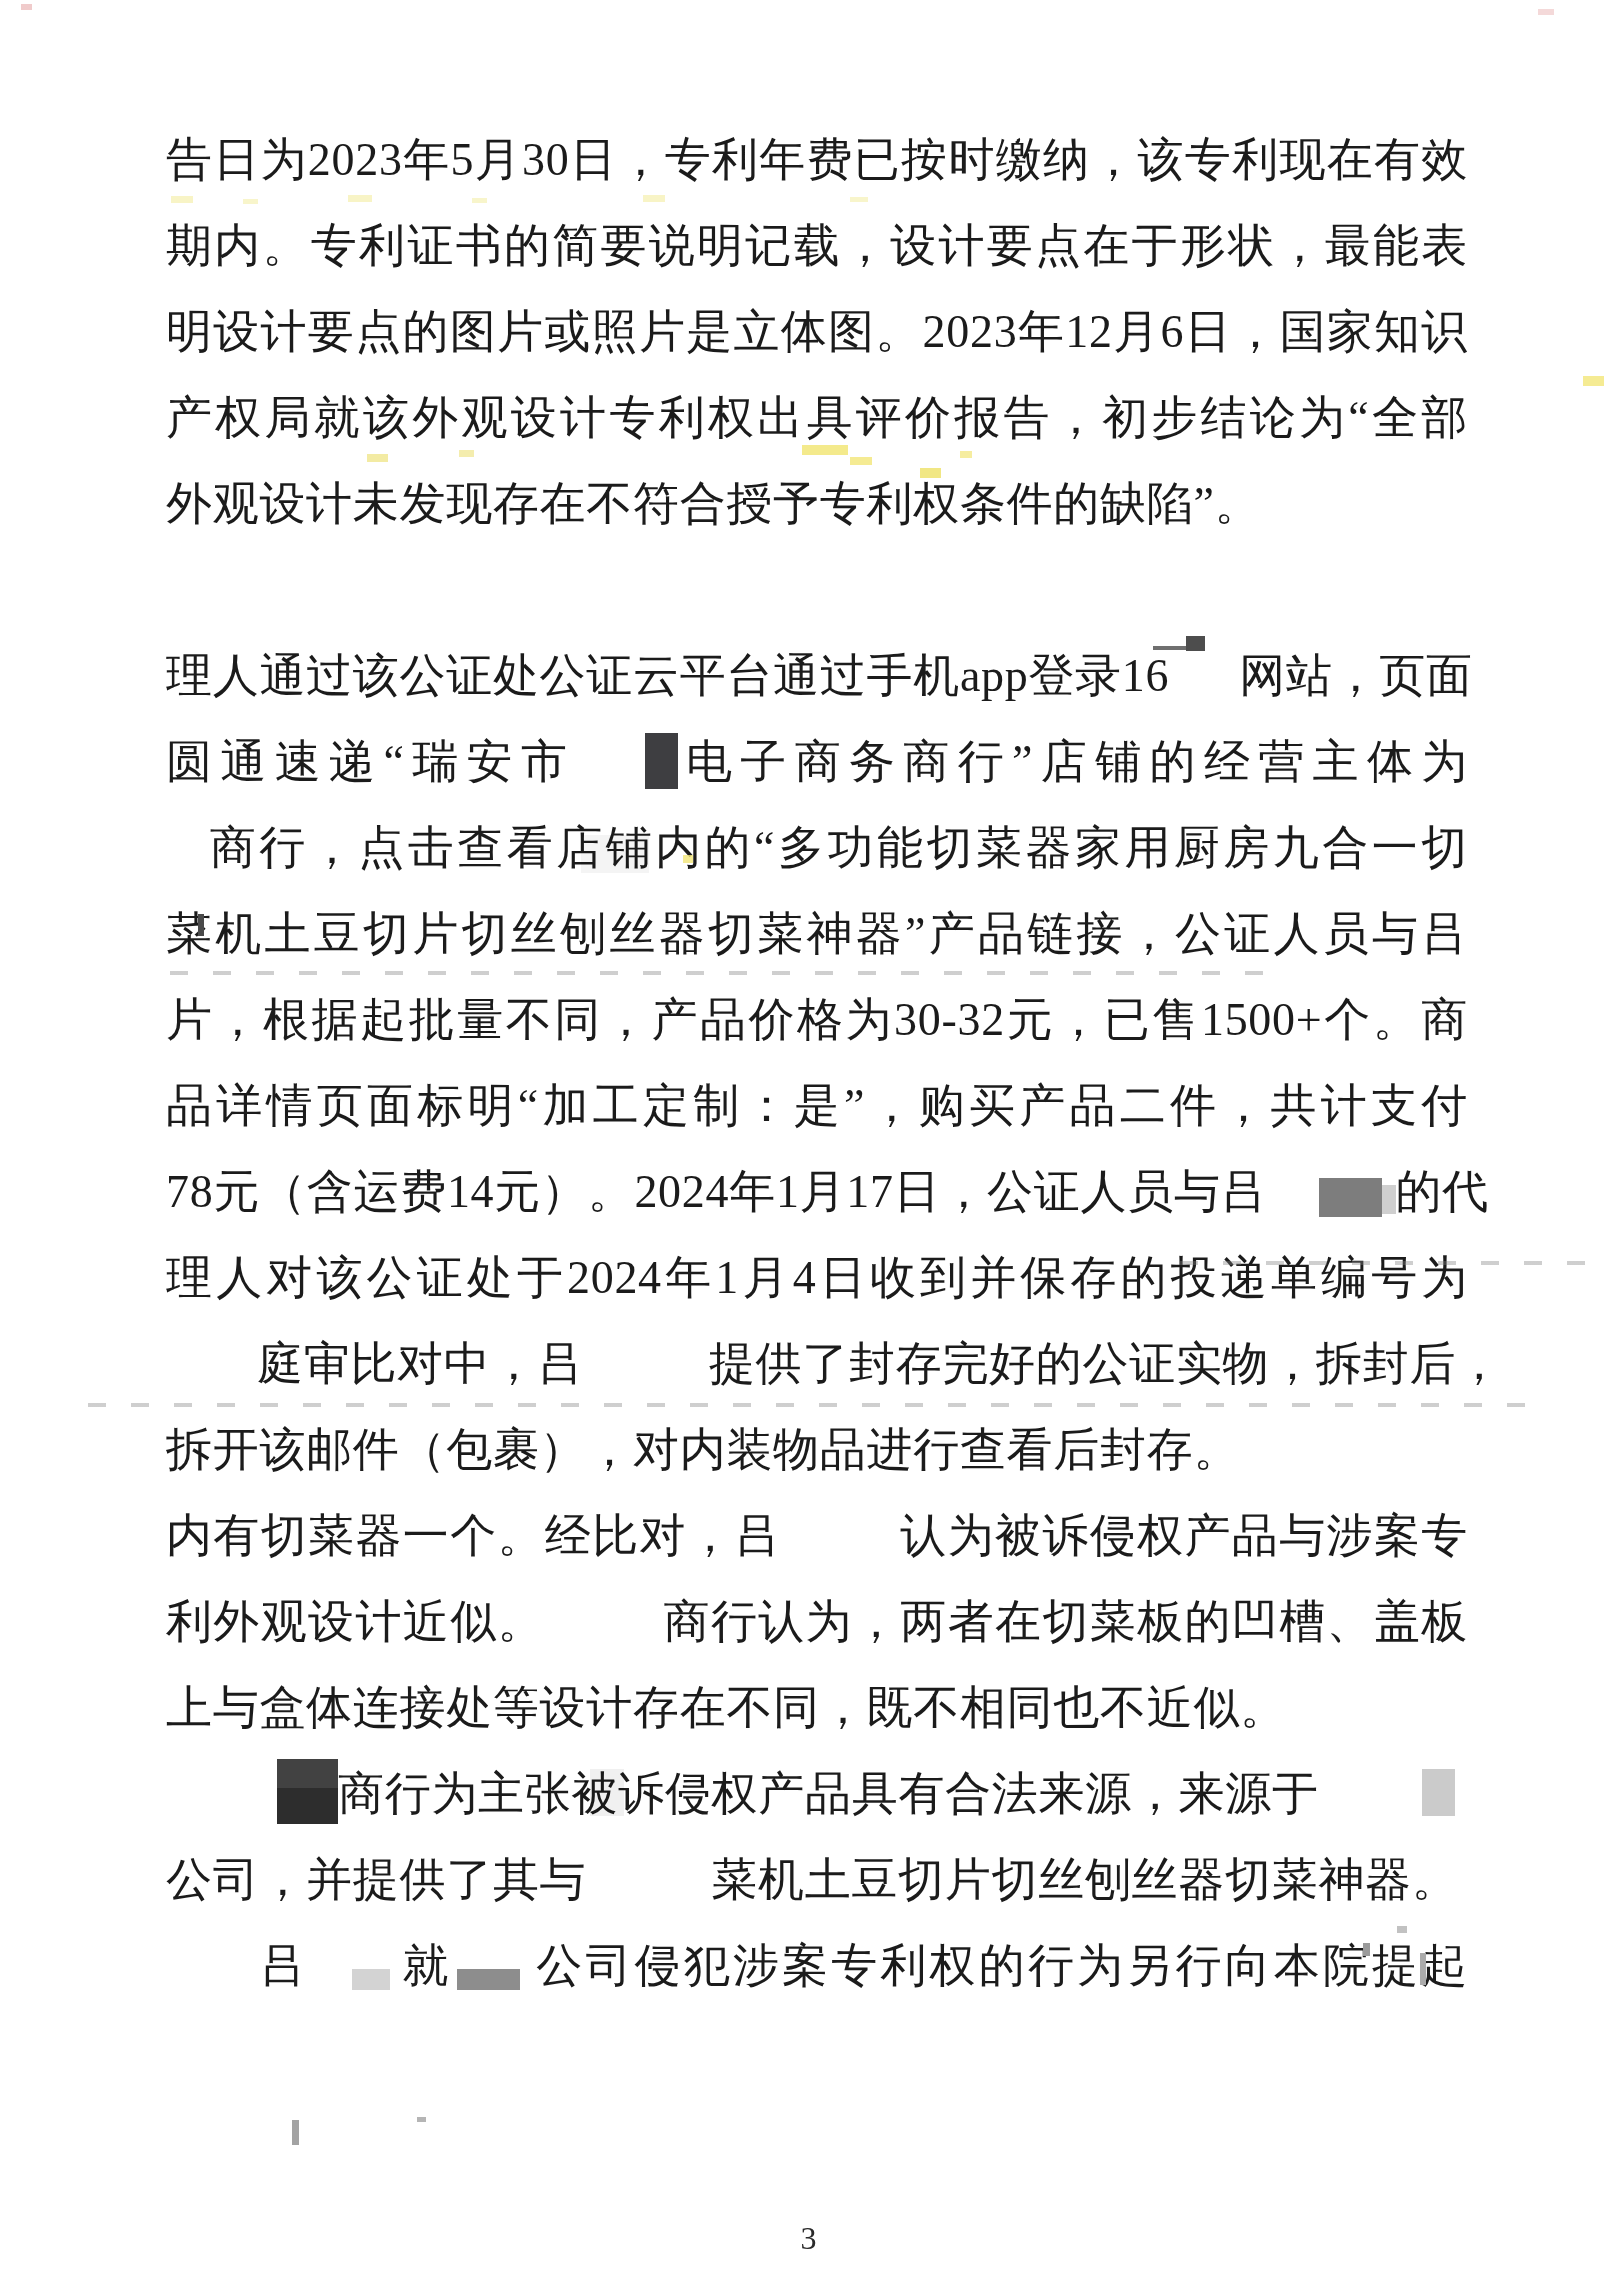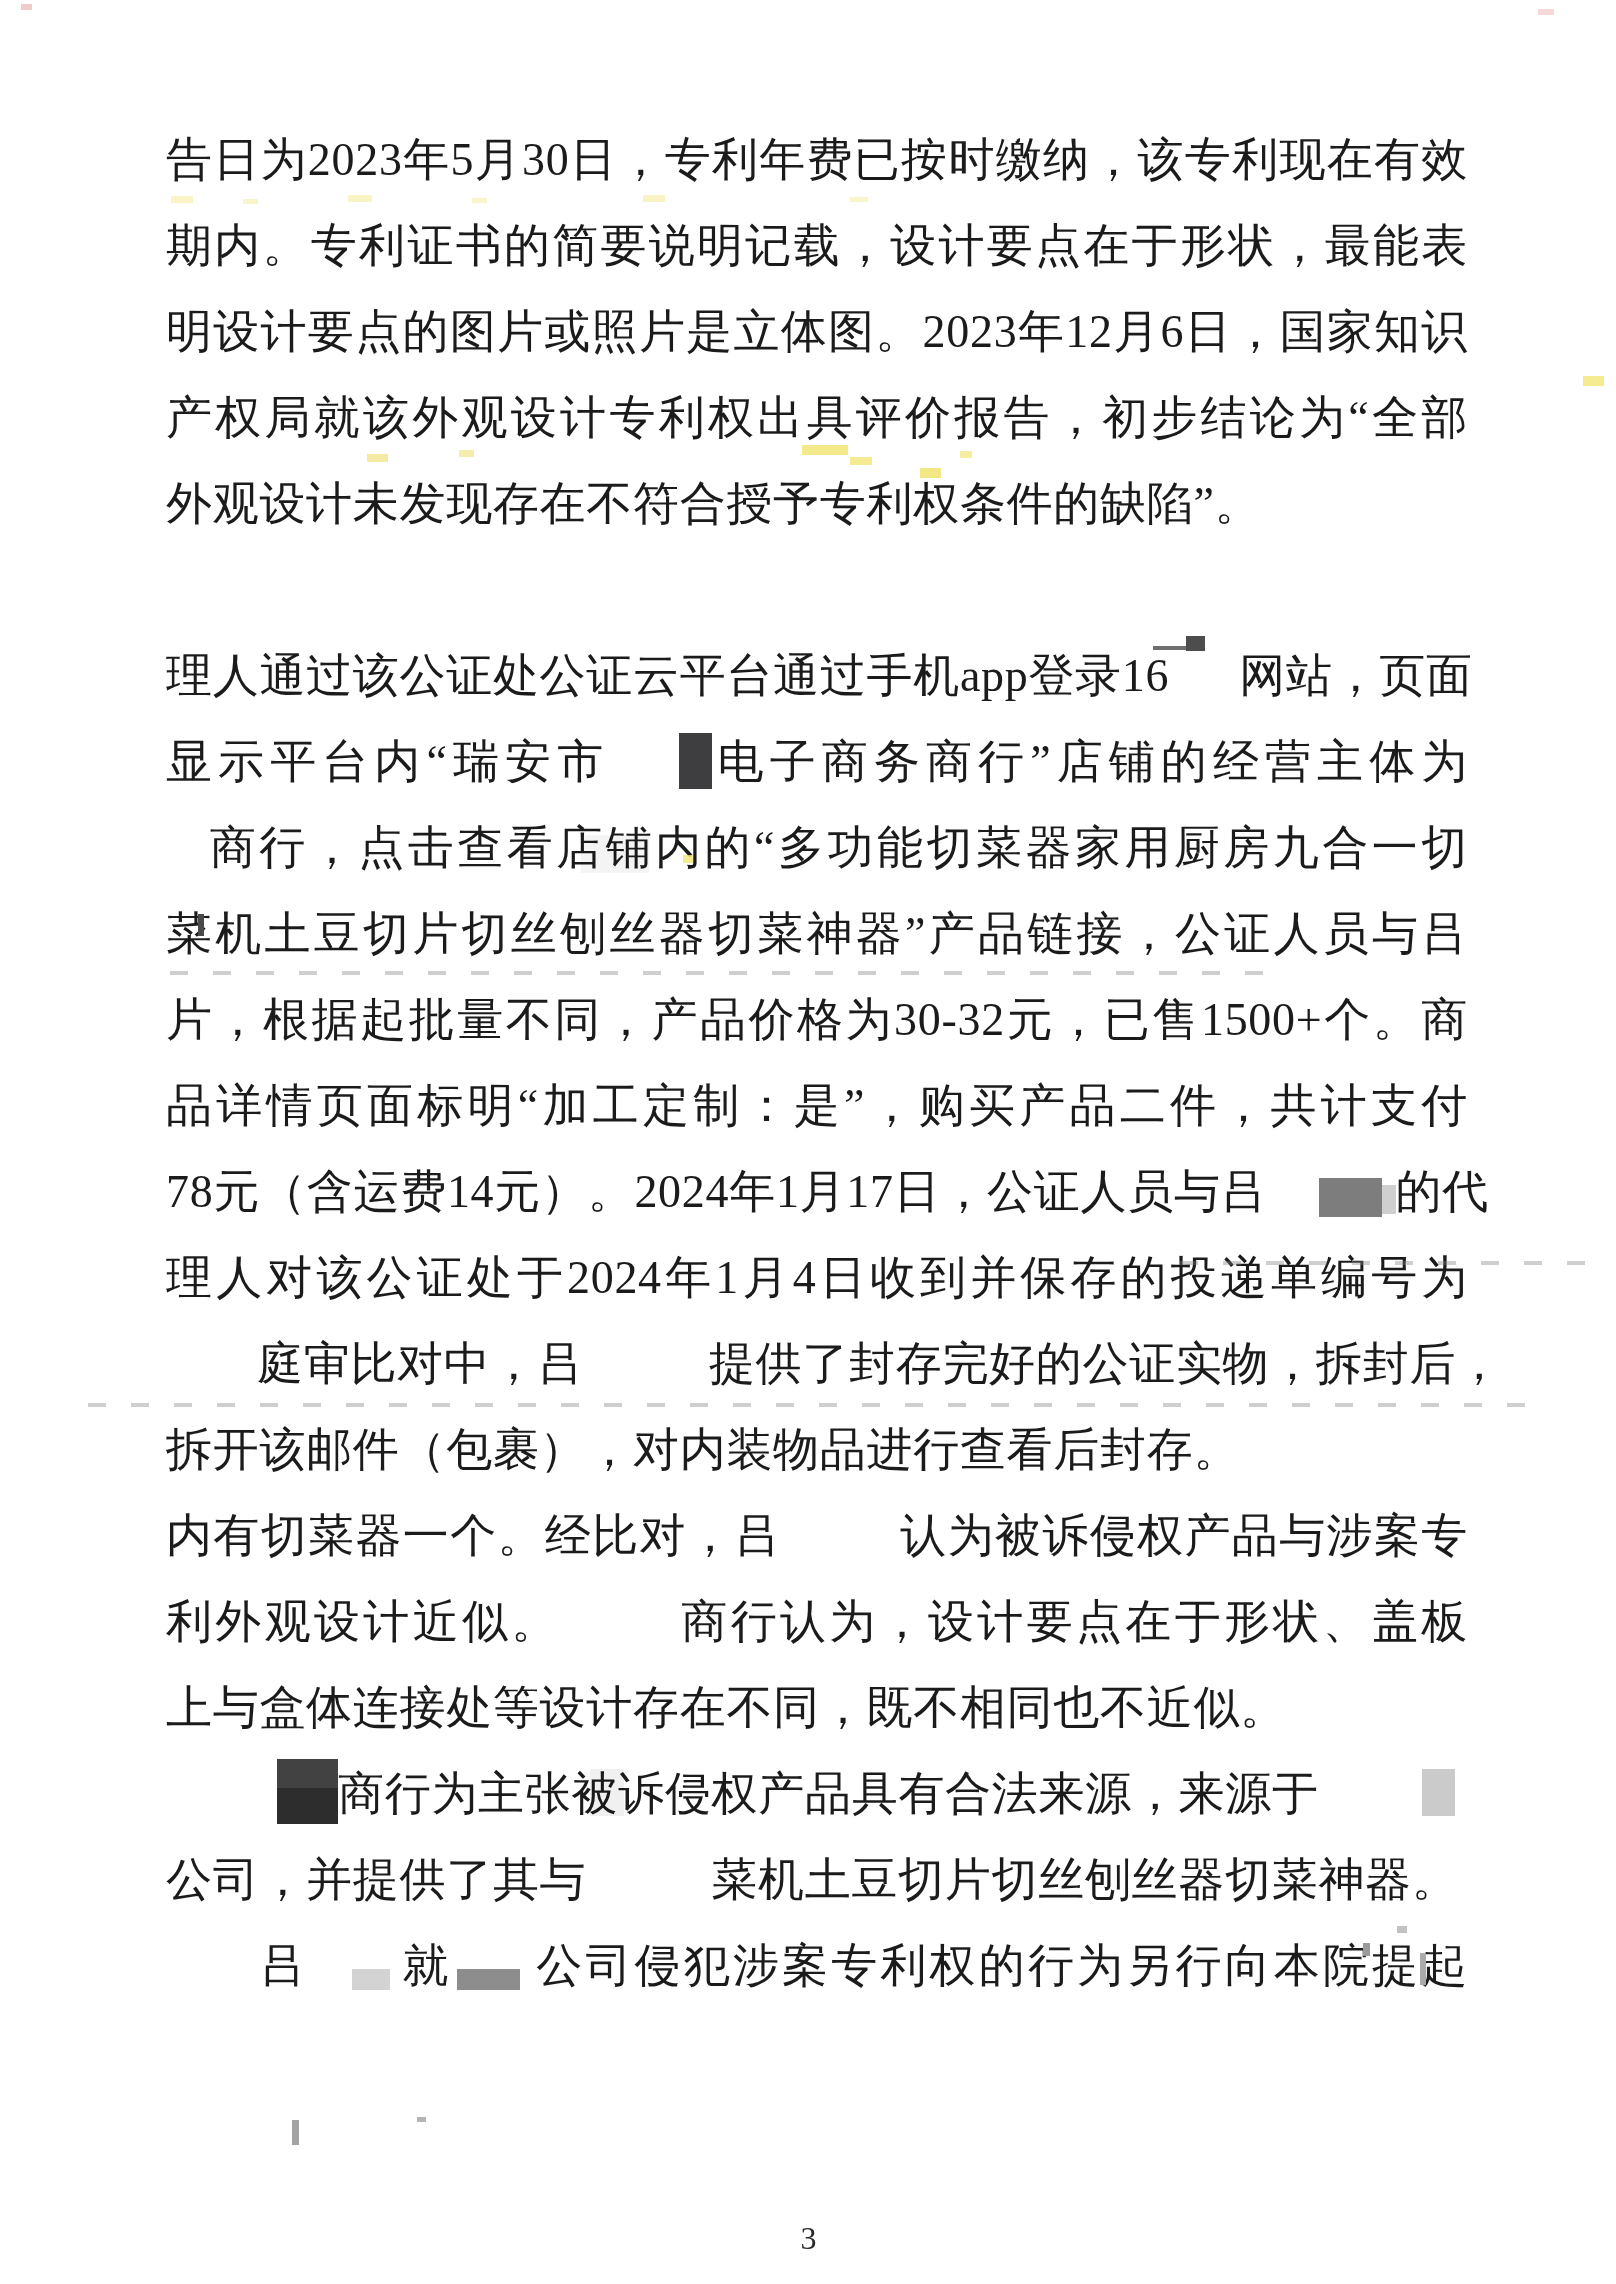--- a/index.html
+++ b/index.html
@@ -49,31 +49,31 @@
 
 <div class="page">
   <div class="text-block">
       <div class="line j"><span class="run">告日为2023年5月30日，专利年费已按时缴纳，该专利现在有效</span></div>
       <div class="line j"><span class="run">期内。专利证书的简要说明记载，设计要点在于形状，最能表</span></div>
       <div class="line j"><span class="run">明设计要点的图片或照片是立体图。2023年12月6日，国家知识</span></div>
       <div class="line j"><span class="run">产权局就该外观设计专利权出具评价报告，初步结论为“全部</span></div>
       <div class="line"><span class="run">外观设计未发现存在不符合授予专利权条件的缺陷”。</span></div>
       <div class="line j"><span class="gapsp" style="width: 91px;"></span></div>
       <div class="line j"><span class="run">理人通过该公证处公证云平台通过手机app登录16</span><span class="gapsp" style="width: 70px;"></span><span class="run">网站，页面</span></div>
-      <div class="line j"><span class="run">显示平台内“瑞安市</span><span class="gapsp" style="width: 70px;"></span><span class="rblock" style="width: 33px; height: 56px; background: rgb(62, 62, 65); vertical-align: -11.8px;"></span><span class="run">电子商务商行”店铺的经营主体为</span></div>
+      <div class="line j"><span class="run">圆通速递“瑞安市</span><span class="gapsp" style="width: 70px;"></span><span class="rblock" style="width: 33px; height: 56px; background: rgb(62, 62, 65); vertical-align: -11.8px;"></span><span class="run">电子商务商行”店铺的经营主体为</span></div>
       <div class="line j"><span class="gapsp" style="width: 41px;"></span><span class="run">商行，点击查看店铺内的“多功能切菜器家用厨房九合一切</span></div>
       <div class="line j"><span class="run">菜机土豆切片切丝刨丝器切菜神器”产品链接，公证人员与吕</span></div>
       <div class="line j"><span class="run">片，根据起批量不同，产品价格为30-32元，已售1500+个。商</span></div>
       <div class="line j"><span class="run">品详情页面标明“加工定制：是”，购买产品二件，共计支付</span></div>
       <div class="line j"><span class="run">78元（含运费14元）。2024年1月17日，公证人员与吕</span><span class="gapsp" style="width: 52px;"></span><span class="rblock" style="width: 63px; height: 39px; background: rgb(125, 125, 125); vertical-align: -10.3px;"></span><span class="rblock" style="width: 13.3px; height: 29.5px; background: rgb(207, 207, 207); vertical-align: -7.4px;"></span><span class="run">的代</span></div>
       <div class="line j"><span class="run">理人对该公证处于2024年1月4日收到并保存的投递单编号为</span></div>
       <div class="line j"><span class="gapsp" style="width: 91px;"></span><span class="run">庭审比对中，吕</span><span class="gapsp" style="width: 125px;"></span><span class="run">提供了封存完好的公证实物，拆封后，</span></div>
       <div class="line"><span class="run">拆开该邮件（包裹），对内装物品进行查看后封存。</span></div>
       <div class="line j"><span class="run">内有切菜器一个。经比对，吕</span><span class="gapsp" style="width: 118px;"></span><span class="run">认为被诉侵权产品与涉案专</span></div>
-      <div class="line j"><span class="run">利外观设计近似。</span><span class="gapsp" style="width: 118px;"></span><span class="run">商行认为，设计要点在于形状、盖板</span></div>
+      <div class="line j"><span class="run">利外观设计近似。</span><span class="gapsp" style="width: 118px;"></span><span class="run">商行认为，两者在切菜板的凹槽、盖板</span></div>
       <div class="line"><span class="run">上与盒体连接处等设计存在不同，既不相同也不近似。</span></div>
       <div class="line"><span class="gapsp" style="width: 111px;"></span><span class="rblock" style="width: 61px; height: 65px; background: linear-gradient(rgb(66, 66, 66) 0%, rgb(66, 66, 66) 45%, rgb(45, 45, 45) 45%, rgb(45, 45, 45) 100%); vertical-align: -14.7px;"></span><span class="run">商行为主张被诉侵权产品具有合法来源，来源于</span><span class="gapsp" style="width: 103px;"></span><span class="rblock" style="width: 33px; height: 47px; background: rgb(203, 203, 203); vertical-align: -7.4px;"></span></div>
       <div class="line"><span class="run">公司，并提供了其与</span><span class="gapsp" style="width: 125px;"></span><span class="run">菜机土豆切片切丝刨丝器切菜神器。</span></div>
       <div class="line j"><span class="gapsp" style="width: 91px;"></span><span class="run">吕</span><span class="gapsp" style="width: 43px;"></span><span class="rblock" style="width: 38px; height: 20.6px; background: rgb(211, 211, 211); vertical-align: -8.8px;"></span><span class="gapsp" style="width: 10.3px;"></span><span class="run">就</span><span class="gapsp" style="width: 5.9px;"></span><span class="rblock" style="width: 63px; height: 20.6px; background: rgb(141, 141, 141); vertical-align: -8.8px;"></span><span class="gapsp" style="width: 13.3px;"></span><span class="run">公司侵犯涉案专利权的行为另行向本院提起</span></div>
     </div>
   <div class="page-number">3</div>
 <div class="ovl" style="left: 20.6px; top: 4.4px; width: 11.8px; height: 5.9px; background: rgb(228, 160, 160); opacity: 0.55;"></div>
     <div class="ovl" style="left: 1538px; top: 8.8px; width: 16px; height: 6.6px; background: rgb(228, 160, 160); opacity: 0.4;"></div>
     <div class="ovl" style="left: 171px; top: 196px; width: 22px; height: 6.6px; background: rgb(244, 238, 168); opacity: 0.65;"></div>
     <div class="ovl" style="left: 243px; top: 199px; width: 14.7px; height: 5.2px; background: rgb(244, 238, 168); opacity: 0.6;"></div>

